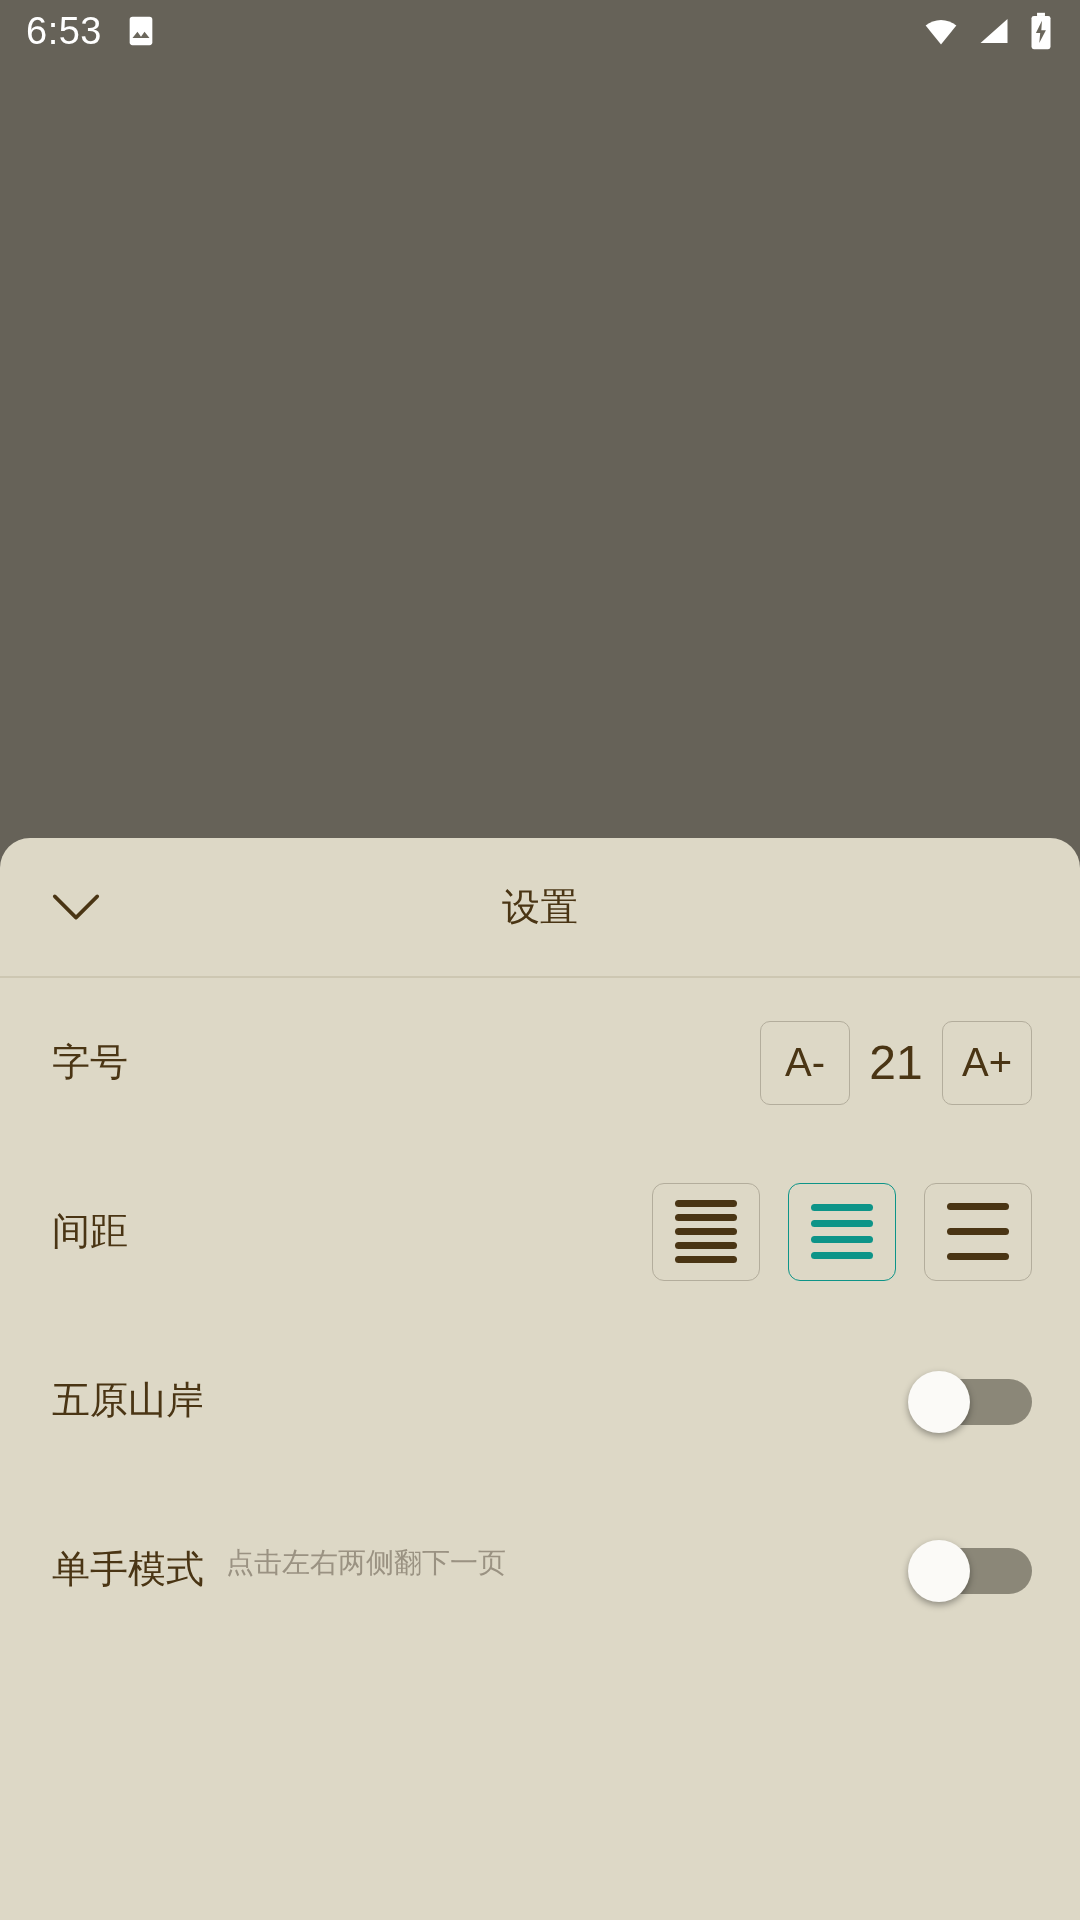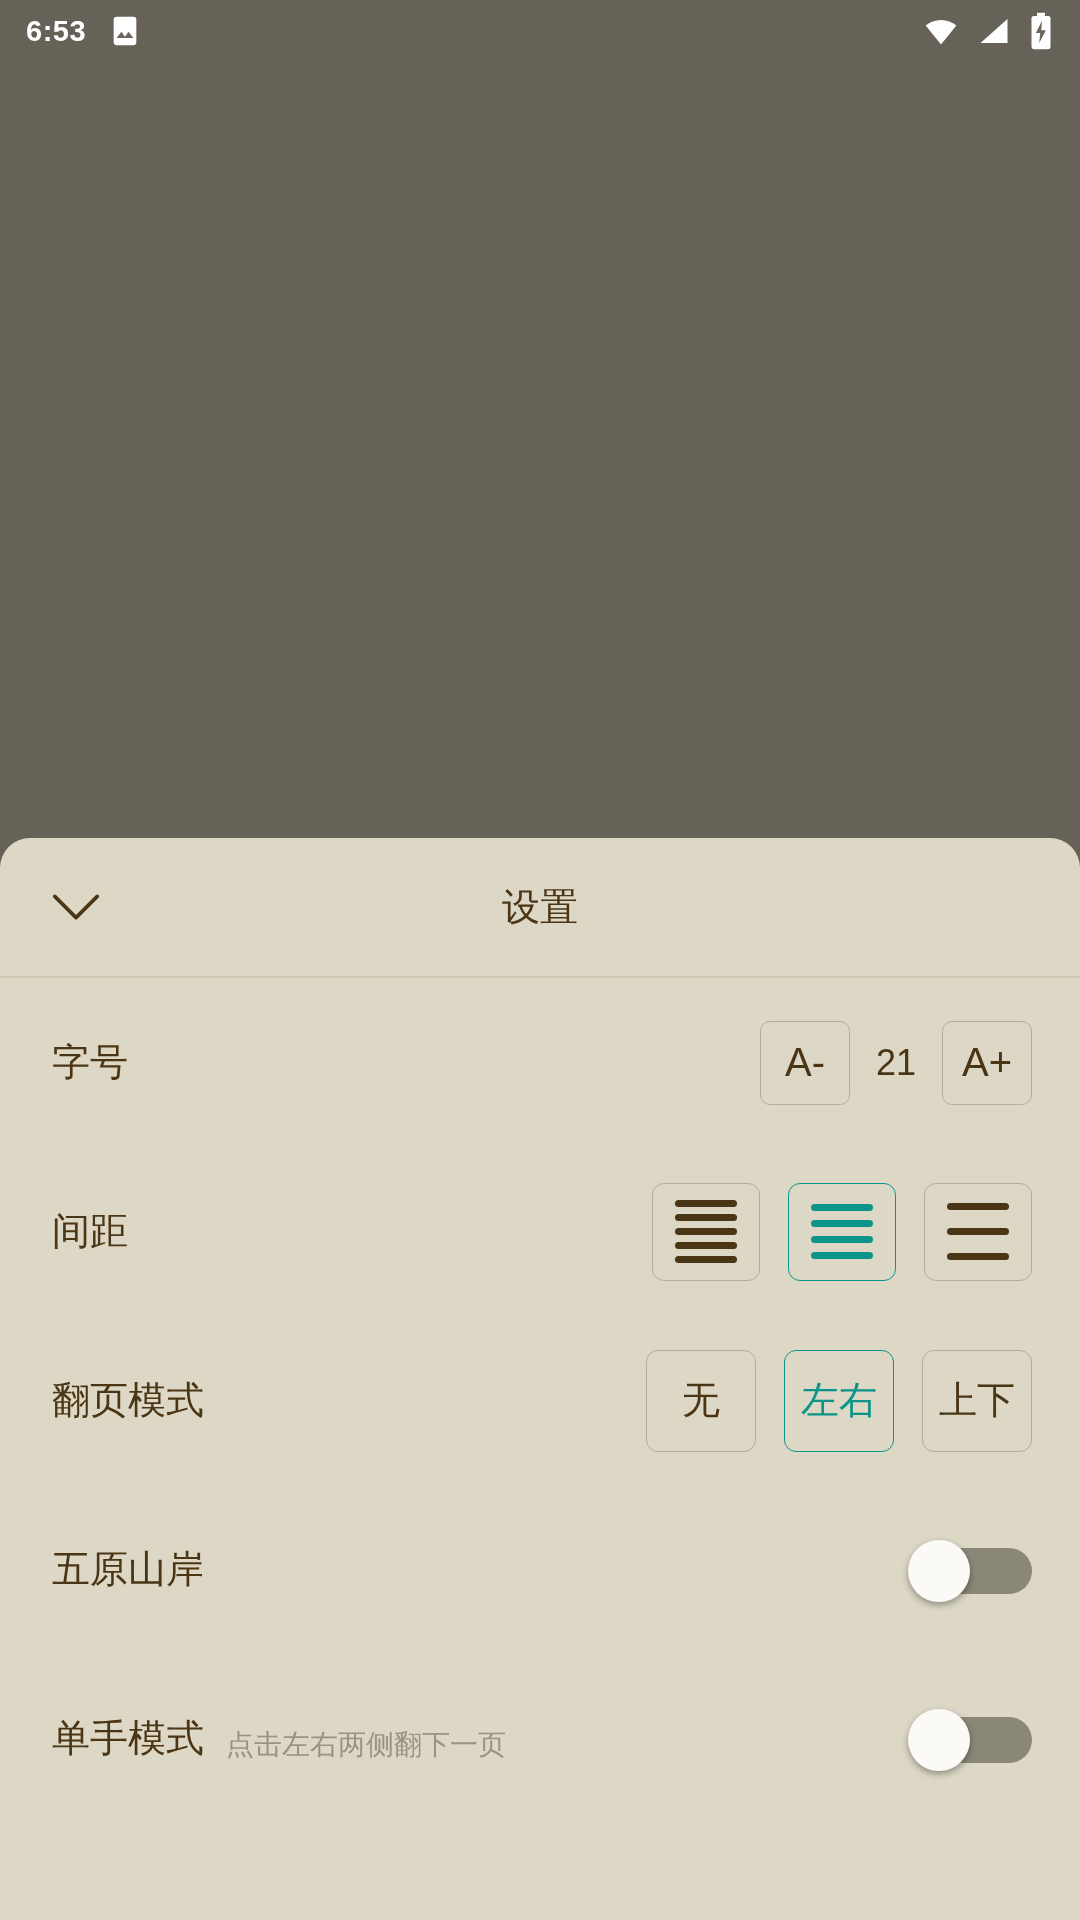--- a/index.html
+++ b/index.html
@@ -20,21 +20,21 @@
     background:#666258;
   }
 
   
   #statusbar {
     position:absolute; top:0; left:0; right:0; height:62px;
     display:flex; align-items:center;
     padding:0 26px 0 26px;
     color:#ffffff;
   }
-  #clock { font-size:29px; letter-spacing:0.5px; font-weight:700; }
+  #clock { font-size:38px; letter-spacing:0.5px; font-weight:400; }
   #notif-icons { margin-left:22px; display:flex; align-items:center; gap:14px; }
   #status-right { margin-left:auto; display:flex; align-items:center; gap:16px; }
   .sb-icon { display:block; }
 
   
   #chapter-bar {
     position:absolute; top:72px; left:0; right:0; height:66px;
     display:flex; align-items:center; padding-left:52px;
   }
   #back-icon {
@@ -80,37 +80,37 @@
     color:#3f3venture;
   }
   #sheet-title { font-size:38px; color:#4a3514; }
 
   .setting-row {
     position:relative;
     display:flex; align-items:center;
     height:169px;
     padding:0 48px 0 52px;
   }
-  .row-label-wrap { display:flex; align-items:flex-end; gap:22px; }
+  .row-label-wrap { display:flex; align-items:flex-start; gap:22px; }
   .row-label { font-size:38px; color:#4a3514; white-space:nowrap; }
   .row-sub { font-size:28px; color:#9a9282; white-space:nowrap; }
   .row-controls { margin-left:auto; display:flex; align-items:center; }
 
   
   .step-btn {
     width:90px; height:84px;
     border:1.5px solid #b3ad9c;
     border-radius:10px;
     background:transparent;
     display:flex; align-items:center; justify-content:center;
     font-size:40px; color:#4a3514;
   }
   #font-size-value {
     width:92px; text-align:center;
-    font-size:36px; color:#4a3514;
+    font-size:48px; color:#4a3514;
   }
 
   
   .opt-btn {
     border:1.5px solid #b3ad9c;
     border-radius:12px;
     background:transparent;
     display:flex; align-items:center; justify-content:center;
     font-size:38px; color:#4a3514;
   }
@@ -240,30 +240,20 @@
       <div class="opt-btn spacing-btn">
         <span class="lines-icon loose">
           <i></i>
             <i></i>
             <i></i>
         </span>
       </div>
     </div>
   </div>
 
-  <div class="setting-row">
-    <div class="row-label-wrap">
-      <span class="row-label">翻页模式</span>
-    </div>
-    <div class="row-controls">
-      <div class="opt-btn pagemode-btn">无</div>
-      <div class="opt-btn pagemode-btn selected">左右</div>
-      <div class="opt-btn pagemode-btn">上下</div>
-    </div>
-  </div>
 
 
   <div class="setting-row">
     <div class="row-label-wrap">
       <span class="row-label">五原山岸</span>
     </div>
     <div class="row-controls">
       <div class="toggle">
         <span class="toggle-track"></span>
         <span class="toggle-thumb"></span>

